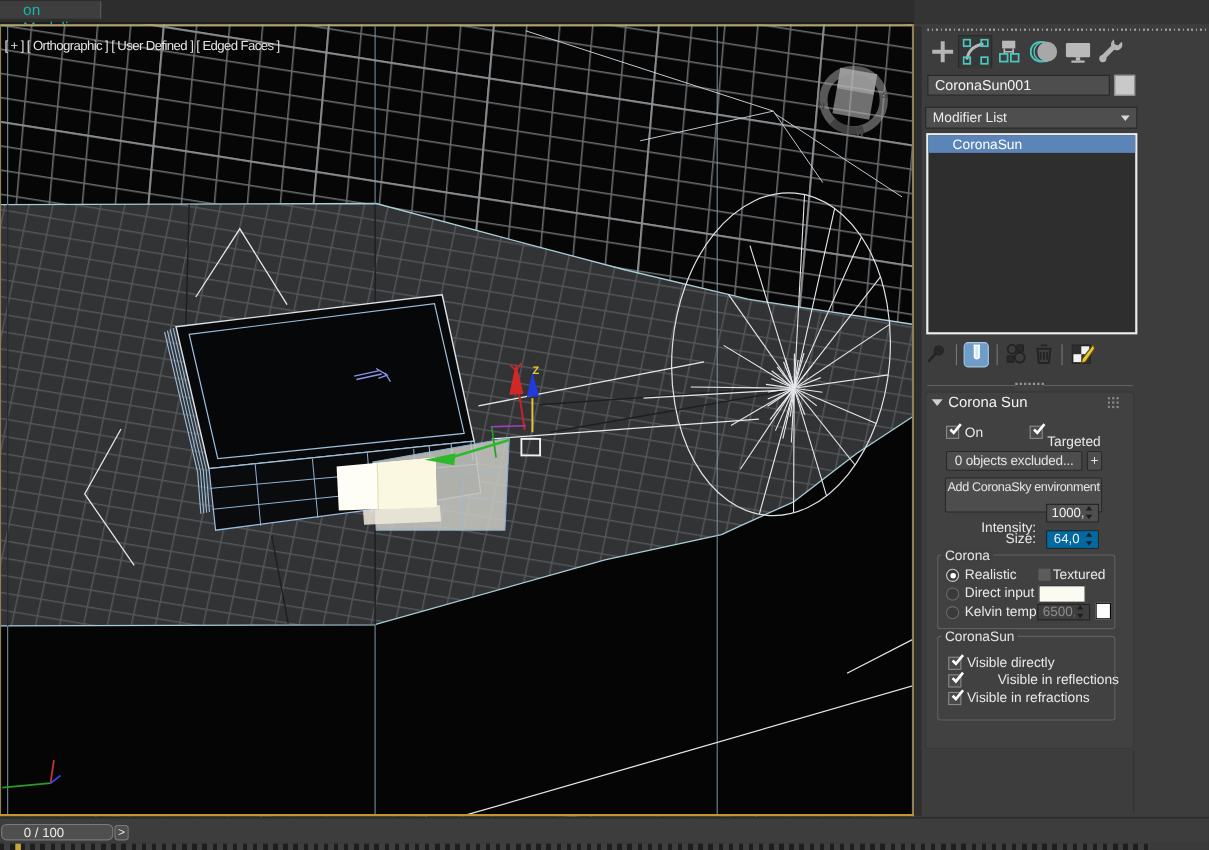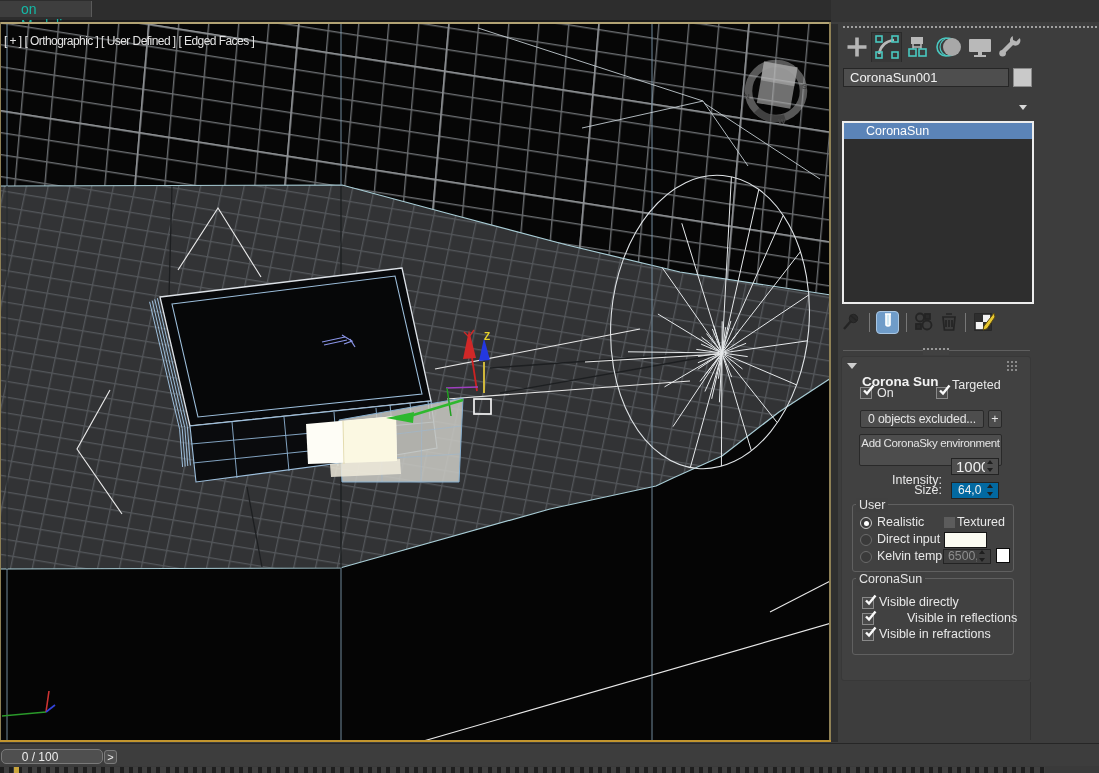--- a/index.html
+++ b/index.html
@@ -233,20 +233,21 @@
 <rect x="10" y="17" width="4" height="3" fill="#b9b9b9"></rect>
       <rect x="6" y="20" width="12" height="2" fill="#b9b9b9"></rect>
     </svg>
 <svg class="abs" style="left:160px;top:12px" width="26" height="26">
 <path d="M22,4.5 a5.2,5.2 0 1 1 -7.3,-2.6 l0.4,4.1 3.2,1.4 3.2,-3.2 z" fill="#b5b5b5"></path>
 <path d="M14.5,8.5 L5,18" stroke="#b5b5b5" stroke-width="4.4"></path>
 <circle cx="4.6" cy="19.2" r="3.3" fill="#b5b5b5"></circle>
     </svg>
 <div class="abs" style="left:5px;top:46px;width:166px;height:19px;background:#4e4e4e;border:1px solid #262626;box-sizing:border-box;color:#f2f2f2;font-size:13px;line-height:17px;padding-left:6px;">CoronaSun001</div>
 <div class="abs" style="left:175px;top:46px;width:19px;height:19px;background:#c9c9c9;border:1px solid #8a8a8a;box-sizing:border-box;"></div>
+<div class="abs" style="left:3px;top:75px;width:193px;height:20px;background:#4e4e4e;border:1px solid #262626;box-sizing:border-box;color:#ececec;font-size:12.5px;line-height:18px;padding-left:6px;">Modifier List</div>
 <div class="abs" style="left:181px;top:83px;width:0;height:0;border-left:4.5px solid transparent;border-right:4.5px solid transparent;border-top:5px solid #d8d8d8;"></div>
 <div class="abs" style="left:4px;top:99px;width:192px;height:183px;background:#2e2e2e;border:2px solid #ededed;box-sizing:border-box;"></div>
 <div class="abs" style="left:6px;top:101px;width:188px;height:16px;background:#5b84b8;color:#fdfdfd;font-size:12.5px;line-height:16px;padding-left:22px;box-sizing:border-box;">CoronaSun</div>
 <svg class="abs" style="left:4px;top:290px" width="17" height="20">
       <g stroke="#242424" fill="#2a2a2a" transform="translate(17,0) scale(-1,1)">
         <circle cx="5.5" cy="6.5" r="4.2"></circle>
         <path d="M8,9 L15,17" stroke-width="2.4" fill="none"></path>
         <path d="M2,9 l7,-6" stroke-width="1.4" fill="none"></path>
       </g>
     </svg>
@@ -274,21 +275,21 @@
 <svg class="abs" style="left:136px;top:289px" width="22" height="22">
 <rect x="1" y="3" width="16" height="16" fill="#f2f2f2" stroke="#242424" stroke-width="1.6"></rect>
 <rect x="1" y="3" width="8" height="8" fill="#2e2e2e"></rect>
       <rect x="9" y="11" width="8" height="8" fill="#2e2e2e"></rect>
 <path d="M20,2 L10,15 l-1,4 4,-1.2 L21,6 Z" fill="#e8c832" stroke="#5a4a10" stroke-width="1"></path>
     </svg>
 <div class="abs" style="left:5px;top:328px;width:187px;height:0;border-top:1px solid #5f5f5f;"></div>
 <div class="abs" style="left:85px;top:326px;width:26px;height:5px;background:#414141;border-top:2px dotted #999;"></div>
 <div class="abs" style="left:3px;top:334px;width:190px;height:325px;background:#414141;border:1px solid #383838;border-radius:3px;box-sizing:border-box;"></div>
 <div class="abs" style="left:9px;top:341px;width:0;height:0;border-left:5px solid transparent;border-right:5px solid transparent;border-top:6px solid #cecece;"></div>
-<div class="abs" style="left:24px;top:352px;color:#f2f2f2;font-size:13.5px;font-weight:bold;white-space:nowrap;">Corona Sun</div>
+<div class="abs" style="left:24px;top:336px;color:#f2f2f2;font-size:13.5px;font-weight:normal;white-space:nowrap;">Corona Sun</div>
 <svg class="abs" style="left:169px;top:339px" width="13" height="13">
       <g fill="#8a8a8a">
 <rect x="0" y="0" width="2" height="2"></rect>
         <rect x="4" y="0" width="2" height="2"></rect>
         <rect x="8" y="0" width="2" height="2"></rect>
 <rect x="0" y="4" width="2" height="2"></rect>
         <rect x="4" y="4" width="2" height="2"></rect>
         <rect x="8" y="4" width="2" height="2"></rect>
 <rect x="0" y="8" width="2" height="2"></rect>
         <rect x="4" y="8" width="2" height="2"></rect>
@@ -299,36 +300,36 @@
       <svg class="chk" viewBox="0 0 13 13">
         <path d="M2,6.5 L5,9.5 L11.5,1.5" stroke="#fafafa" stroke-width="2.4" fill="none"></path>
       </svg>
     </div>
 <div class="abs lbl" style="left:39px;top:364px;">On</div>
 <div class="abs cb" style="left:98px;top:365px;">
       <svg class="chk" viewBox="0 0 13 13">
         <path d="M2,6.5 L5,9.5 L11.5,1.5" stroke="#fafafa" stroke-width="2.4" fill="none"></path>
       </svg>
     </div>
-<div class="abs lbl" style="left:114px;top:356px;">Targeted</div>
+<div class="abs lbl" style="left:114px;top:372px;">Targeted</div>
 <div class="abs btn" style="left:22px;top:388px;width:124px;height:18px;line-height:16px;font-size:12.3px;letter-spacing:-0.2px;">0 objects excluded...</div>
 <div class="abs btn" style="left:150px;top:388px;width:14px;height:18px;line-height:16px;">+</div>
 <div class="abs btn" style="left:21px;top:412px;width:143px;height:32px;line-height:16px;font-size:11.5px;letter-spacing:-0.35px;white-space:nowrap;overflow:hidden;">Add CoronaSky environment</div>
 <div class="abs lbl" style="left:104px;top:451px;transform:translateX(-100%);">Intensity:</div>
-<div class="abs spin" style="left:113px;top:436px;width:48px;height:17px;background:#4f4f4f;color:#f0f0f0;line-height:15px;padding-left:4px;overflow:hidden;font-size:15px;">1000,0<div class="abs" style="right:0;top:0;bottom:0;width:13px;background:inherit;">
+<div class="abs spin" style="left:113px;top:436px;width:48px;height:17px;background:#4f4f4f;color:#f0f0f0;line-height:15px;padding-left:4px;overflow:hidden;font-size:12px;">1000,0<div class="abs" style="right:0;top:0;bottom:0;width:13px;background:inherit;">
         <div class="abs" style="left:2px;top:1px;width:0;height:0;border-left:3.5px solid transparent;border-right:3.5px solid transparent;border-bottom:4.5px solid #1e1e1e;"></div>
         <div class="abs" style="left:2px;top:9px;width:0;height:0;border-left:3.5px solid transparent;border-right:3.5px solid transparent;border-top:4.5px solid #1e1e1e;"></div>
       </div></div>
 <div class="abs lbl" style="left:104px;top:461px;transform:translateX(-100%);">Size:</div>
 <div class="abs spin" style="left:113px;top:460px;width:48px;height:17px;background:#0369a1;color:#f0f0f0;line-height:15px;padding-left:6px;overflow:hidden;font-size:12px;">64,0<div class="abs" style="right:0;top:0;bottom:0;width:13px;background:inherit;">
         <div class="abs" style="left:2px;top:1px;width:0;height:0;border-left:3.5px solid transparent;border-right:3.5px solid transparent;border-bottom:4.5px solid #1e1e1e;"></div>
         <div class="abs" style="left:2px;top:9px;width:0;height:0;border-left:3.5px solid transparent;border-right:3.5px solid transparent;border-top:4.5px solid #1e1e1e;"></div>
       </div></div>
 <div class="abs grp" style="left:14px;top:482px;width:160px;height:66px;"></div>
-<div class="abs grplbl" style="left:18px;top:476px;">User</div>
+<div class="abs grplbl" style="left:18px;top:476px;">Corona</div>
 <div class="abs radio" style="left:22px;top:495px;border-color:#c8c8c8;">
       <div class="abs" style="left:2.5px;top:2.5px;width:5px;height:5px;border-radius:50%;background:#fff;"></div>
     </div>
 <div class="abs lbl" style="left:39px;top:493px;">Realistic</div>
 <div class="abs" style="left:106px;top:495px;width:11px;height:11px;background:#5c5c5c;"></div>
 <div class="abs lbl" style="left:119px;top:493px;">Textured</div>
 <div class="abs radio" style="left:22px;top:512px;border-color:#6a6a6a;"></div>
 <div class="abs lbl" style="left:39px;top:510px;">Direct input</div>
 <div class="abs" style="left:106px;top:510px;width:41px;height:14px;background:#fbfbf2;border:1.5px solid #141414;"></div>
 <div class="abs radio" style="left:22px;top:529px;border-color:#6a6a6a;"></div>

